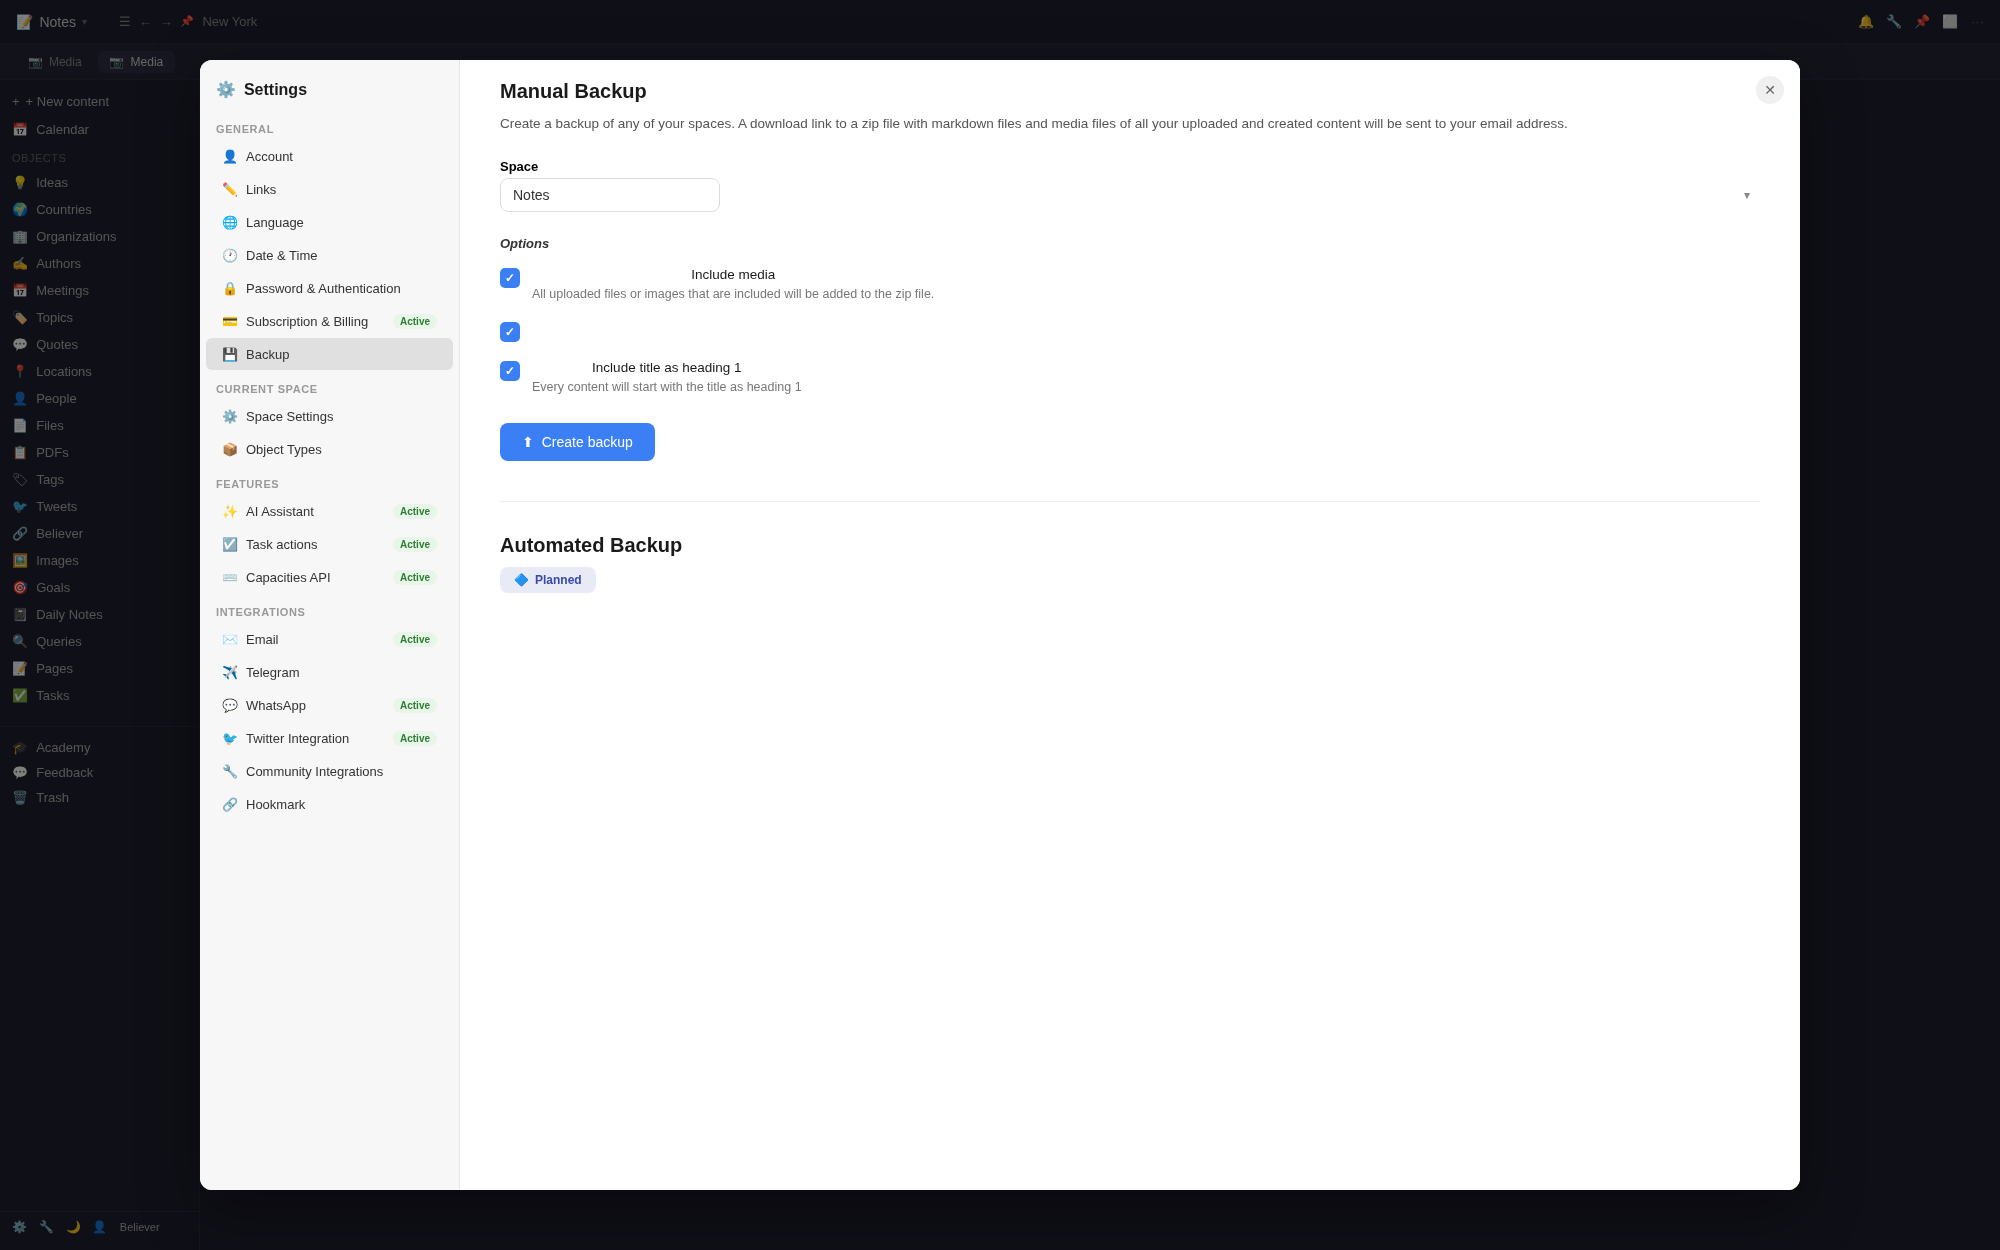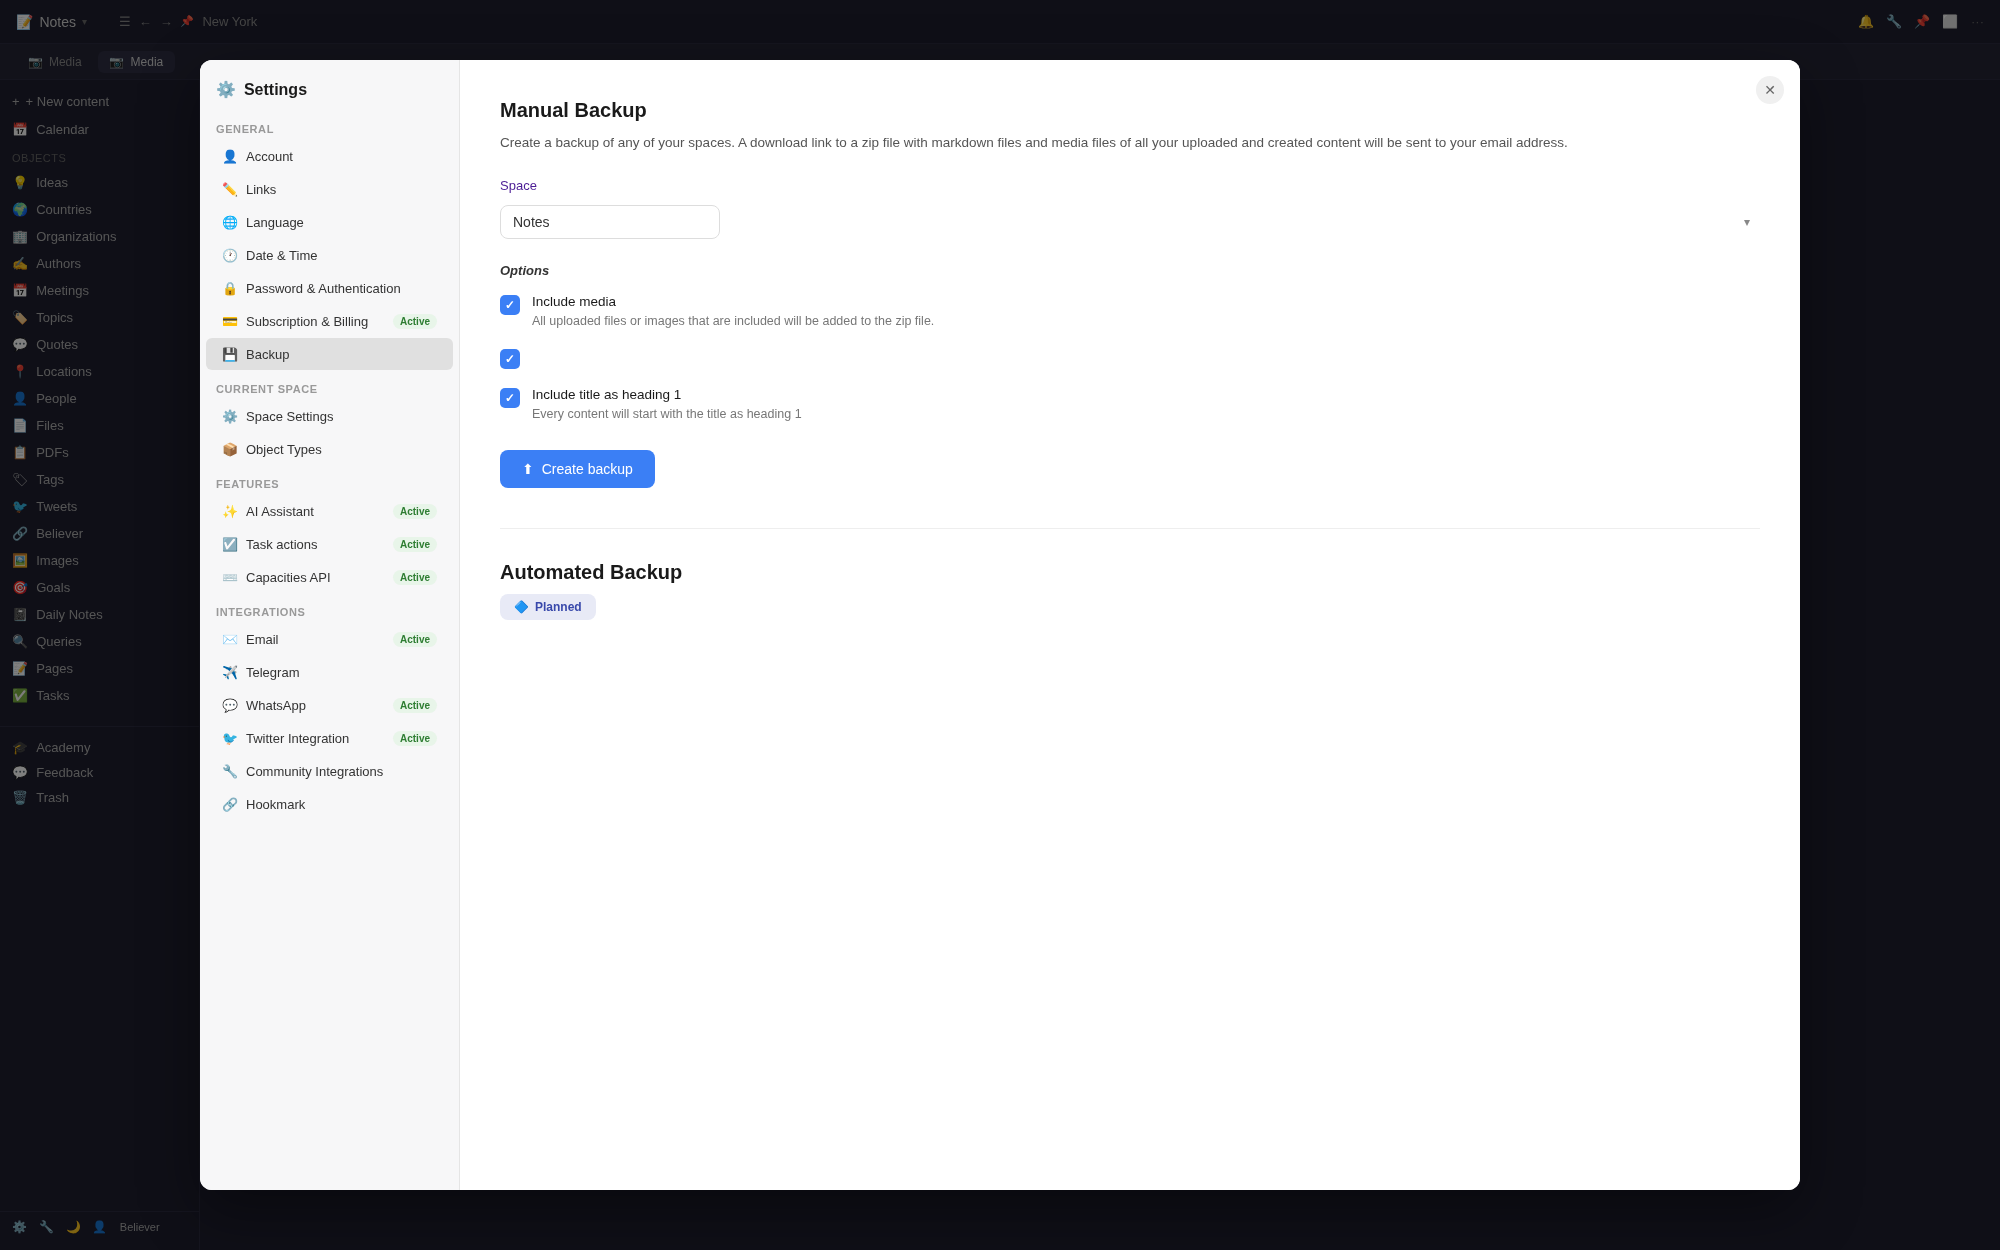--- a/index.html
+++ b/index.html
@@ -239,21 +239,21 @@
       cursor: pointer;
       display: flex;
       align-items: center;
       justify-content: center;
       font-size: 14px;
       color: #666;
       z-index: 5;
     }
 
     .settings-body {
-      padding: 39px 40px;
+      padding: 20px 40px;
     }
 
     .backup-section {
       margin-bottom: 40px;
     }
 
     .backup-section-title {
       font-size: 20px;
       font-weight: 700;
       color: #1a1a1a;
@@ -262,23 +262,23 @@
 
     .backup-description {
       font-size: 13.5px;
       color: #555;
       line-height: 1.6;
       margin-bottom: 24px;
     }
 
     .field-label {
       font-size: 13px;
-      font-weight: 400;
-      color: #4c1d95;
-      margin-bottom: 12px;
+      font-weight: 700;
+      color: #000000;
+      margin-bottom: 4px;
     }
 
     .select-wrapper {
       position: relative;
       margin-bottom: 24px;
     }
 
     .space-select {
       width: 220px;
       padding: 8px 36px 8px 12px;
@@ -333,20 +333,21 @@
       color: #fff;
       font-size: 12px;
       font-weight: 700;
     }
 
     .option-text-title {
       font-size: 13.5px;
       font-weight: 500;
       color: #1a1a1a;
       margin-bottom: 3px;
+      text-align: center;
     }
 
     .option-text-desc {
       font-size: 12.5px;
       color: #777;
       line-height: 1.5;
     }
 
     .create-backup-btn {
       display: inline-flex;

